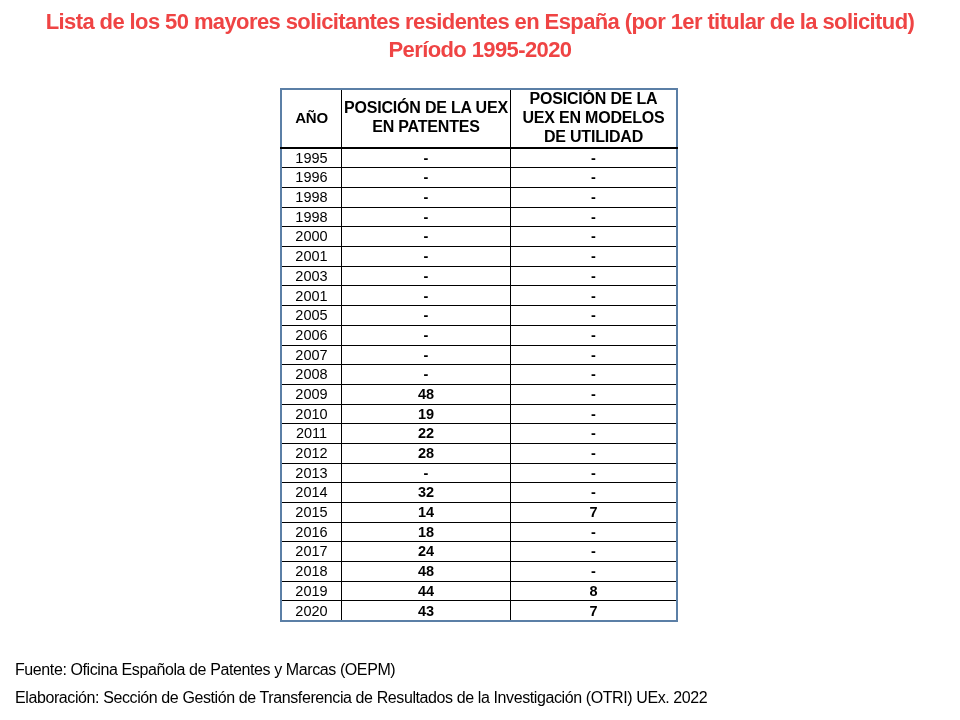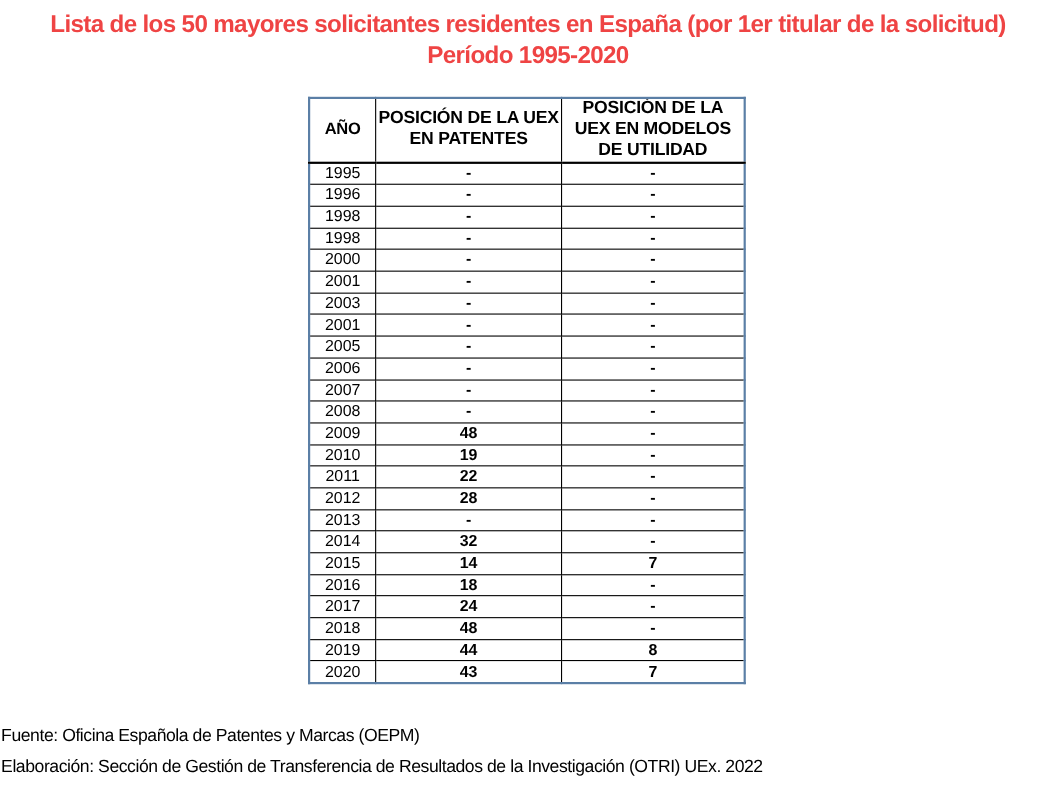--- a/index.html
+++ b/index.html
@@ -55,21 +55,21 @@
   table.rank-table tbody td {
     height: 18.7px;
     font-size: 14.5px;
     line-height: 1.0;
   }
   table.rank-table tbody td.year { font-weight: normal; }
   table.rank-table tbody td.val  { font-weight: bold; }
 
   .footer-line {
     position: absolute;
-    left: 1px;
+    left: 15px;
     font-size: 16px;
     letter-spacing: -0.4px;
     color: #000;
     white-space: nowrap;
     text-align: right;
   }
   .footer-source { top: 661px; }
   .footer-elaboration { top: 689px; }
 </style>
 </head>

